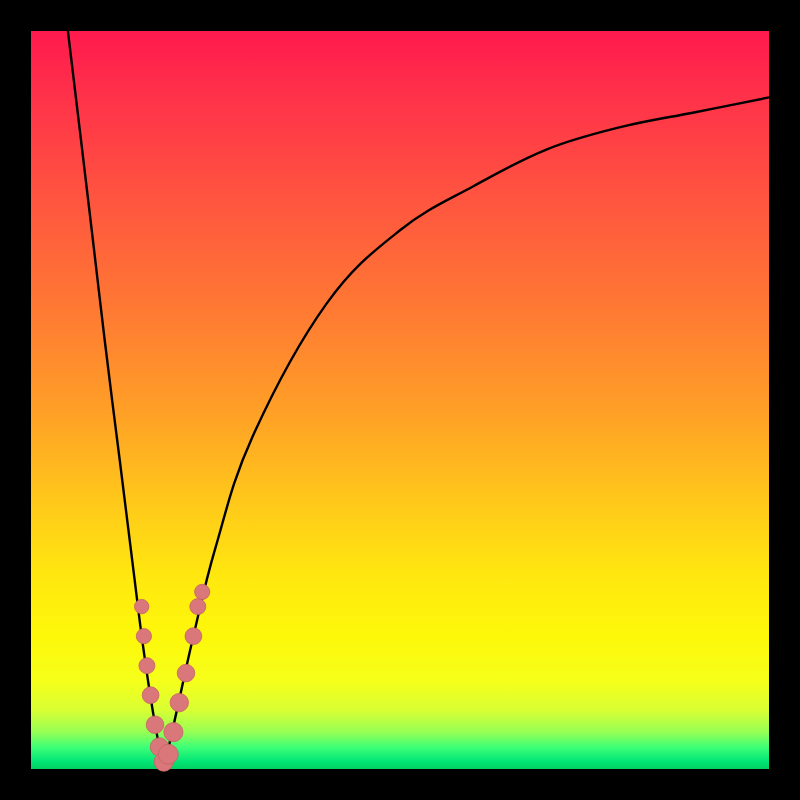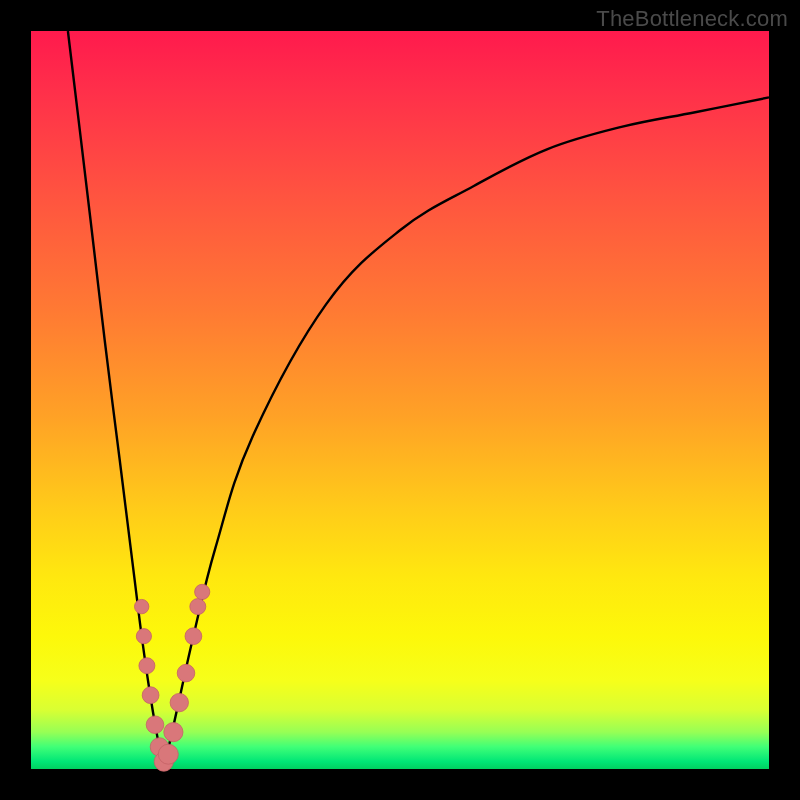--- a/index.html
+++ b/index.html
@@ -86,15 +86,14 @@
           <circle cx="148.3" cy="671.6" r="9.2" fill="#d9777a" stroke="#c46266" stroke-width="0.8"></circle>
           <circle cx="155.0" cy="642.1" r="8.8" fill="#d9777a" stroke="#c46266" stroke-width="0.8"></circle>
           <circle cx="162.4" cy="605.2" r="8.4" fill="#d9777a" stroke="#c46266" stroke-width="0.8"></circle>
           <circle cx="166.8" cy="575.6" r="8.0" fill="#d9777a" stroke="#c46266" stroke-width="0.8"></circle>
           <circle cx="171.2" cy="560.9" r="7.6" fill="#d9777a" stroke="#c46266" stroke-width="0.8"></circle>
         </g>
     </svg>
 
   </div>
 
-  <div class="watermark">TheBottleneck.com</div>
 
 </div>
 
 </body></html>

